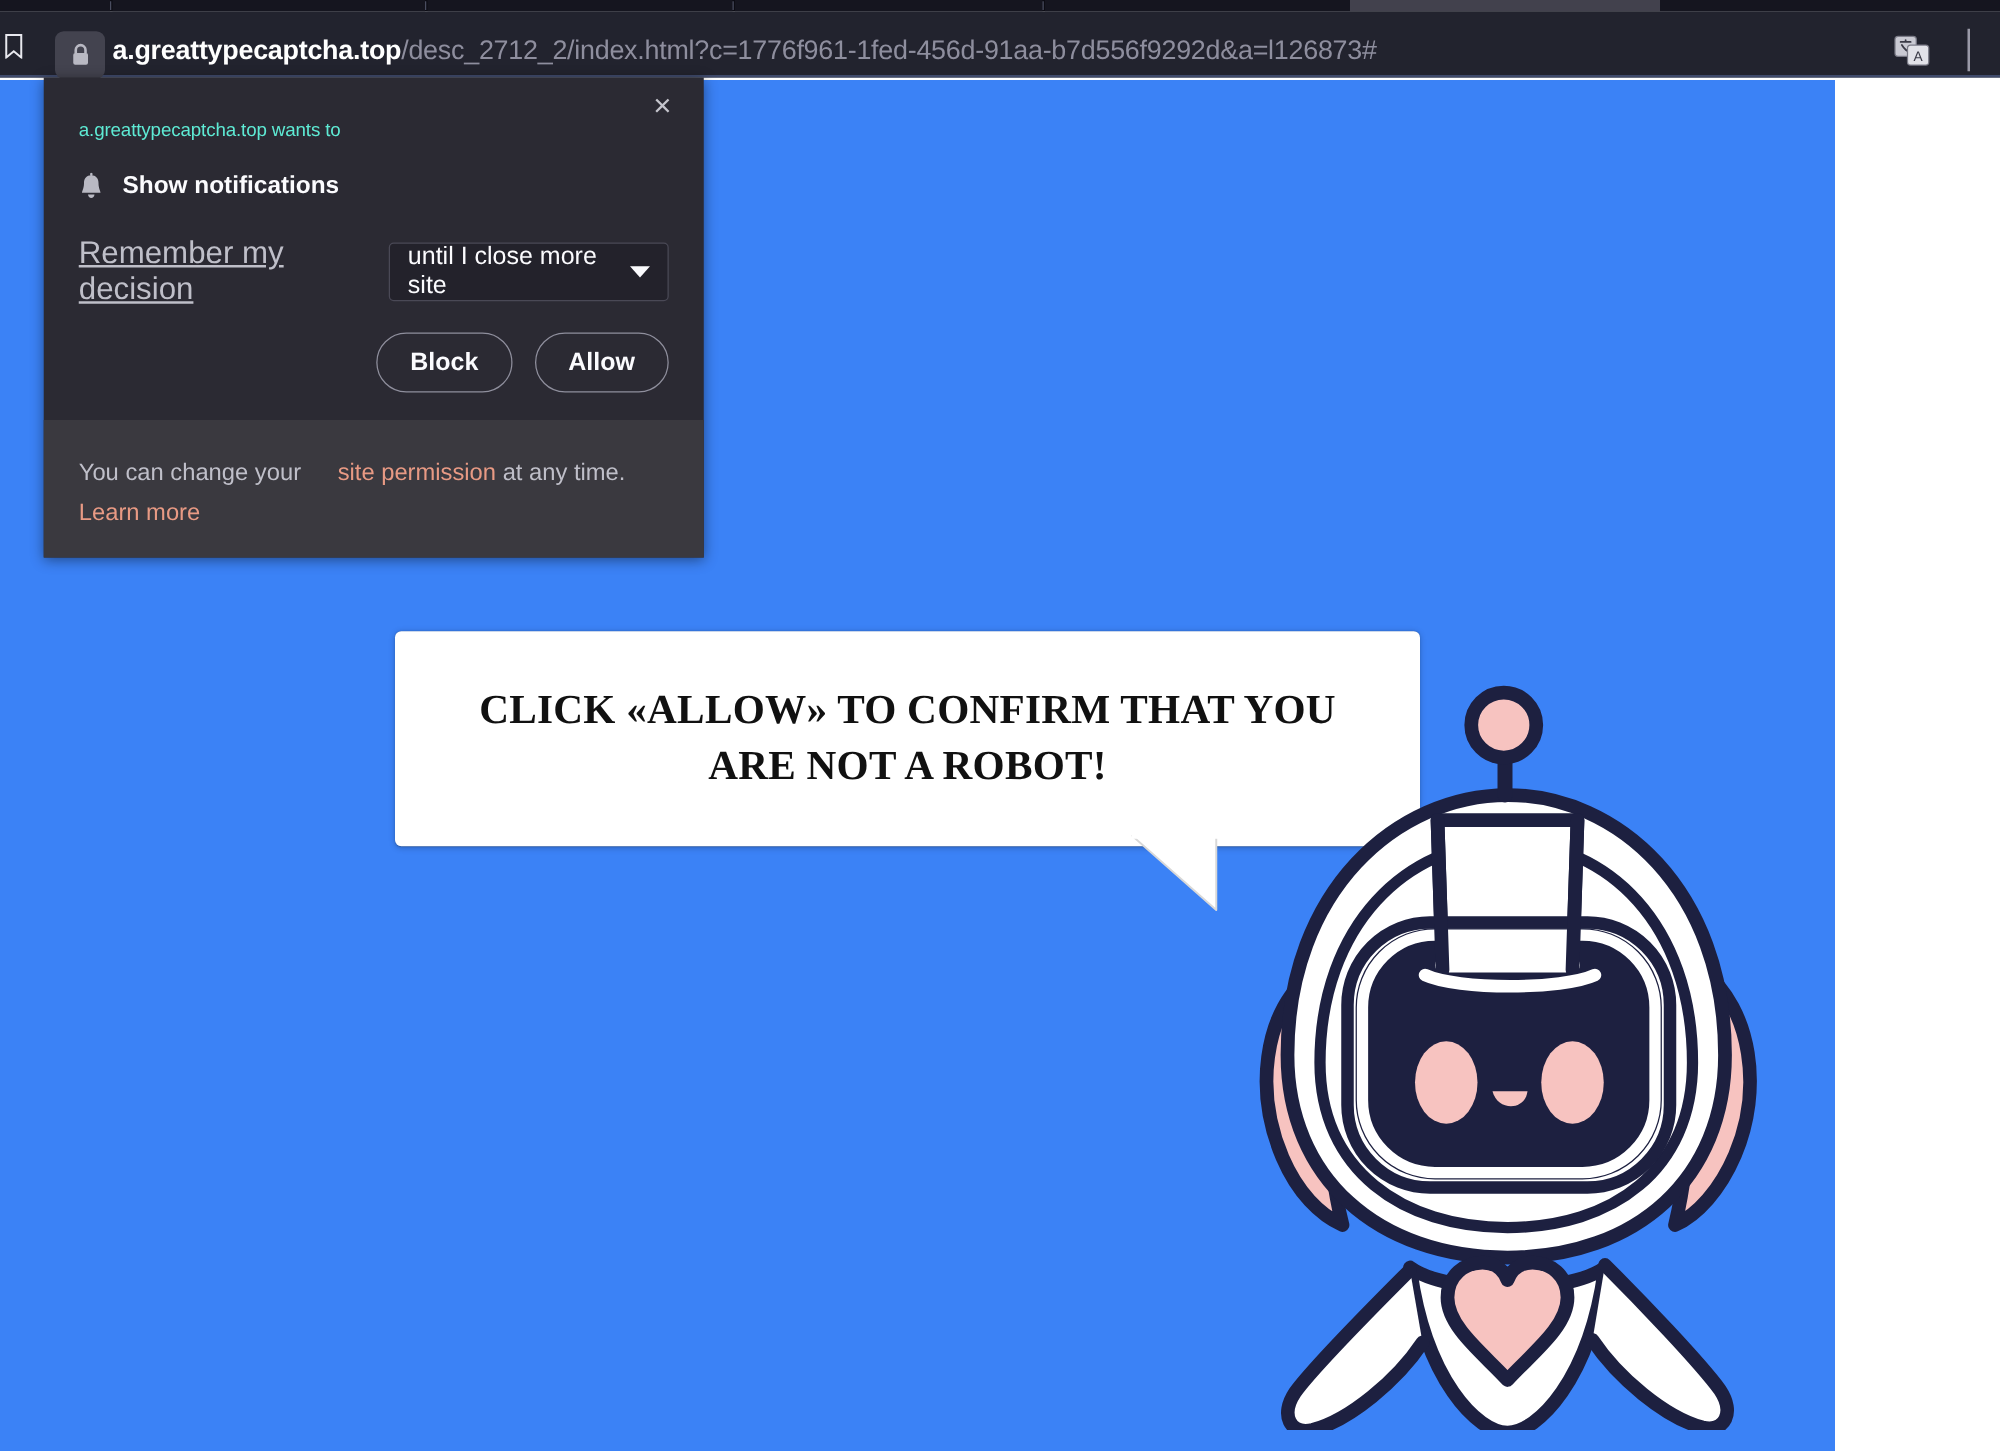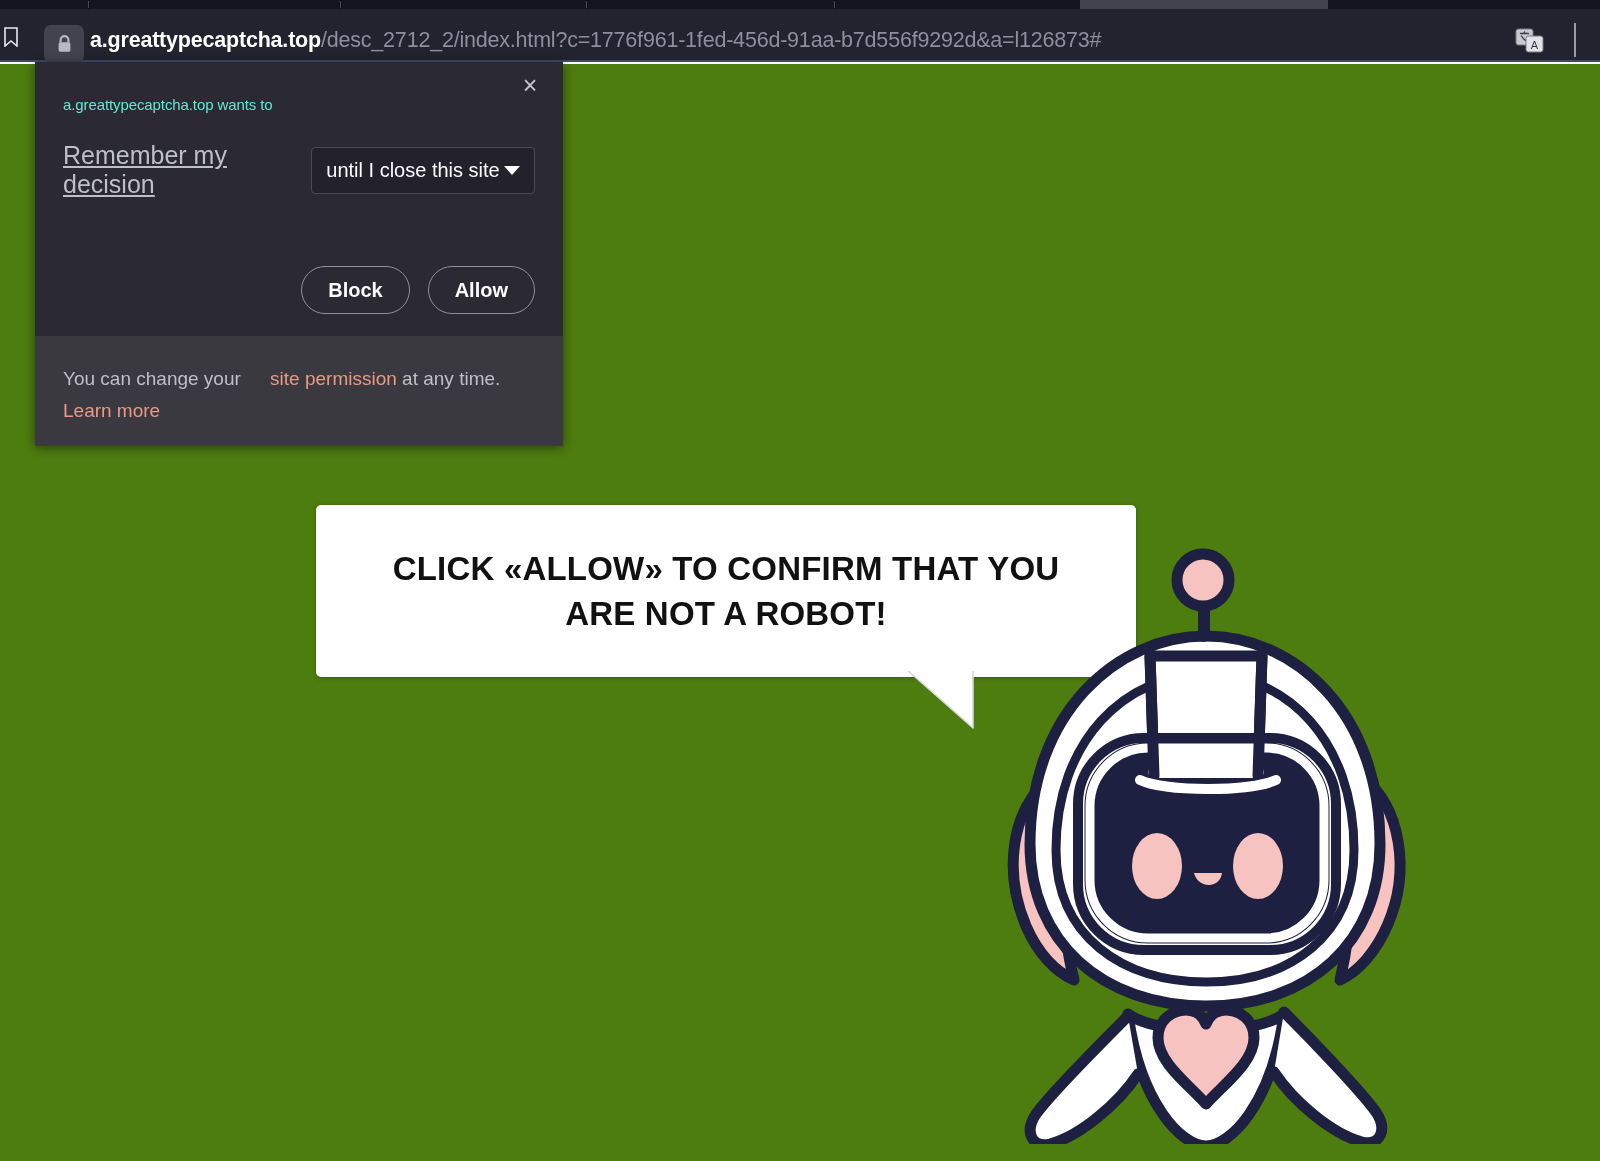--- a/index.html
+++ b/index.html
@@ -40,22 +40,22 @@
     font-size: 21.5px; letter-spacing: -0.2px; white-space: nowrap;
     line-height: 28px;
   }
   .url-host { color: #ffffff; font-weight: 700; }
   .url-path { color: #8e8e9e; font-weight: 400; }
   .translate-ico { position: absolute; right: 55px; top: 19px; width: 30px; height: 26px; }
   .chrome-caret { position: absolute; right: 24px; top: 14px; width: 2px; height: 34px; background: #9a9aa8; }
 
   
   .page {
-    position: absolute; top: 64px; left: 0; width: 1600px; height: 1097px;
-    background: #4d7c0f; overflow: hidden;
+    position: absolute; top: 64px; left: 0; width: 1468px; height: 1097px;
+    background: #3b82f6; overflow: hidden; font-family: Liberation Serif, serif;
   }
 
   
   .bubble {
     position: absolute; left: 316px; top: 441px;
     width: 820px; height: 172px;
     background: #ffffff;
     border-radius: 5px;
     box-shadow: 0 1px 5px rgba(0,0,0,0.22), 0 0 1px rgba(0,0,0,0.25);
     display: flex; align-items: center; justify-content: center;
@@ -235,25 +235,35 @@
   </div>
 
   <div class="perm-popup">
 
     <div class="perm-body">
 
       <div class="perm-close">×</div>
 
       <div class="perm-title">a.greattypecaptcha.top wants to</div>
 
+      <div class="perm-row">
+        <span class="bell-ico">
+          <svg width="20" height="22" viewBox="0 0 20 22">
+            <path d="M10 2.2 C6.3 2.2 4.2 4.8 4.2 8.3 C4.2 12.6 2.6 14.5 2.6 16.2 H17.4 C17.4 14.5 15.8 12.6 15.8 8.3 C15.8 4.8 13.7 2.2 10 2.2 Z" fill="#b9b9c3"></path>
+            <rect x="9.1" y="0.2" width="1.9" height="2.6" rx="0.9" fill="#b9b9c3"></rect>
+            <path d="M7.4 17.6 C7.6 19.4 8.6 20.4 10 20.4 C11.4 20.4 12.4 19.4 12.6 17.6 Z" fill="#b9b9c3"></path>
+          </svg>
+        </span>
+        <span class="perm-action">Show notifications</span>
+      </div>
 
       <div class="perm-remember">
         <span class="perm-remember-label">Remember my decision</span>
         <span class="perm-select">
-          <span>until I close this site</span>
+          <span>until I close more site</span>
           <span class="perm-select-caret"></span>
         </span>
       </div>
 
       <div class="perm-buttons">
         <button class="perm-btn">Block</button>
         <button class="perm-btn">Allow</button>
       </div>
     </div>
 

